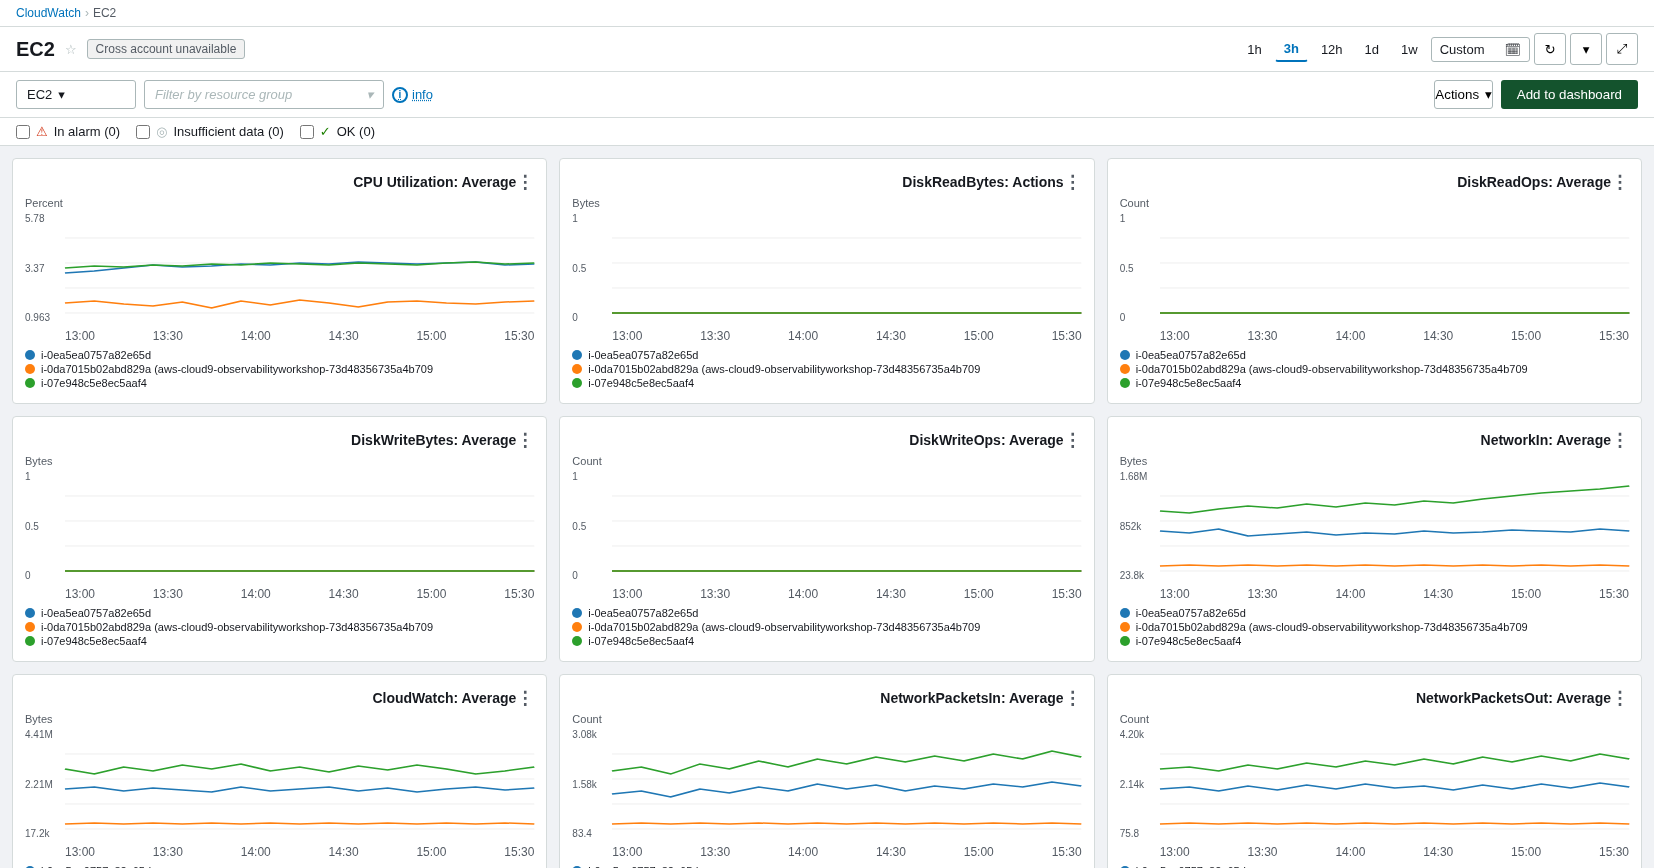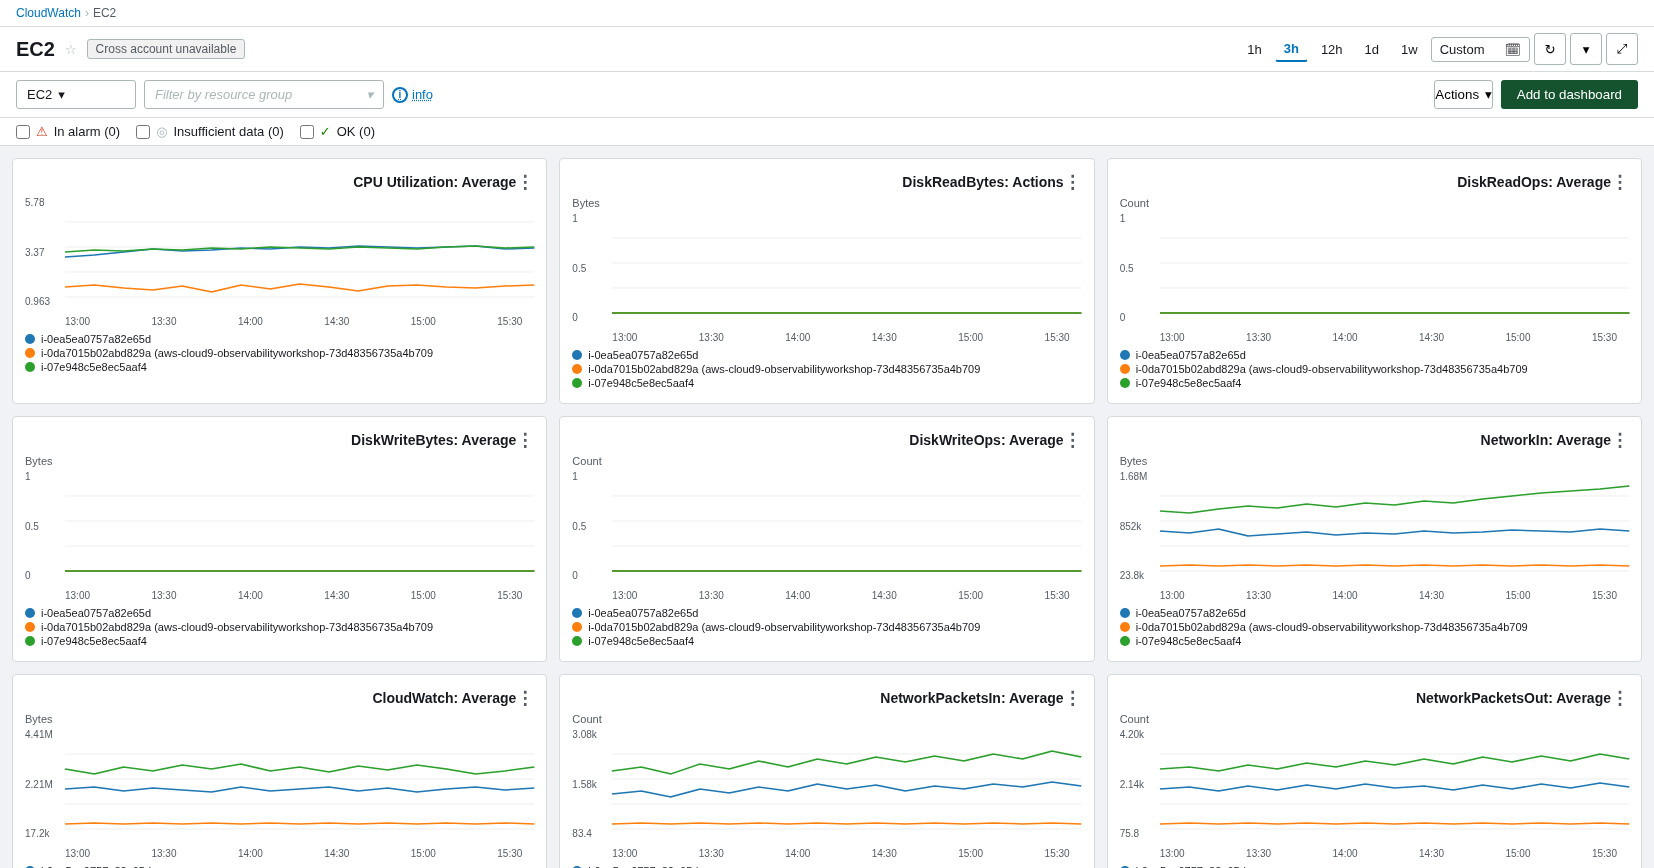--- a/index.html
+++ b/index.html
@@ -41,21 +41,21 @@
     .chart-unit { font-size: 11px; color: #545b64; margin-bottom: 4px; }
     .chart-area { position: relative; height: 130px; margin: 4px 0; }
     .chart-legend { margin-top: 6px; }
     .legend-item { display: flex; align-items: center; gap: 6px; font-size: 11px; color: #16191f; margin-bottom: 2px; white-space: nowrap; overflow: hidden; text-overflow: ellipsis; }
     .legend-dot { width: 10px; height: 10px; border-radius: 50%; flex-shrink: 0; }
     .legend-blue { background: #1f77b4; }
     .legend-orange { background: #ff7f0e; }
     .legend-green { background: #2ca02c; }
     
     .y-axis-labels { position: absolute; left: 0; top: 0; bottom: 20px; display: flex; flex-direction: column; justify-content: space-between; font-size: 10px; color: #545b64; width: 40px; }
-    .x-axis-labels { position: absolute; bottom: 0; left: 40px; right: 12px; display: flex; justify-content: space-between; font-size: 10px; color: #545b64; }
+    .x-axis-labels { position: absolute; bottom: 0; left: 40px; right: 0; display: flex; justify-content: space-between; font-size: 12px; color: #545b64; }
     .chart-plot { position: absolute; left: 40px; right: 0; top: 0; bottom: 20px; }
     
     svg.chart-svg { width: 100%; height: 100%; overflow: visible; }
   </style>
 </head>
 <body>
 
 <div class="header">
   <div class="breadcrumb">
     <a>CloudWatch</a>
@@ -125,20 +125,21 @@
     <span>OK (0)</span>
   </div>
 </div>
 
 <div class="charts-container" id="charts-grid">
 <div class="chart-card">
       <div class="chart-title">
     <span>CPU Utilization: Average</span>
     <span class="chart-menu">⋮</span>
   </div>
+      <div class="chart-unit">Percent</div>
       <div class="chart-area">
         <div class="y-axis-labels">
           <span>5.78</span>
           <span>3.37</span>
           <span>0.963</span>
         </div>
         <div class="chart-plot"><svg class="chart-svg" viewBox="0 0 240 110" preserveAspectRatio="none">
             <line x1="0" y1="25" x2="240" y2="25" stroke="#e8e8e8" stroke-width="0.5"></line>
             <line x1="0" y1="50" x2="240" y2="50" stroke="#e8e8e8" stroke-width="0.5"></line>
             <line x1="0" y1="75" x2="240" y2="75" stroke="#e8e8e8" stroke-width="0.5"></line>

